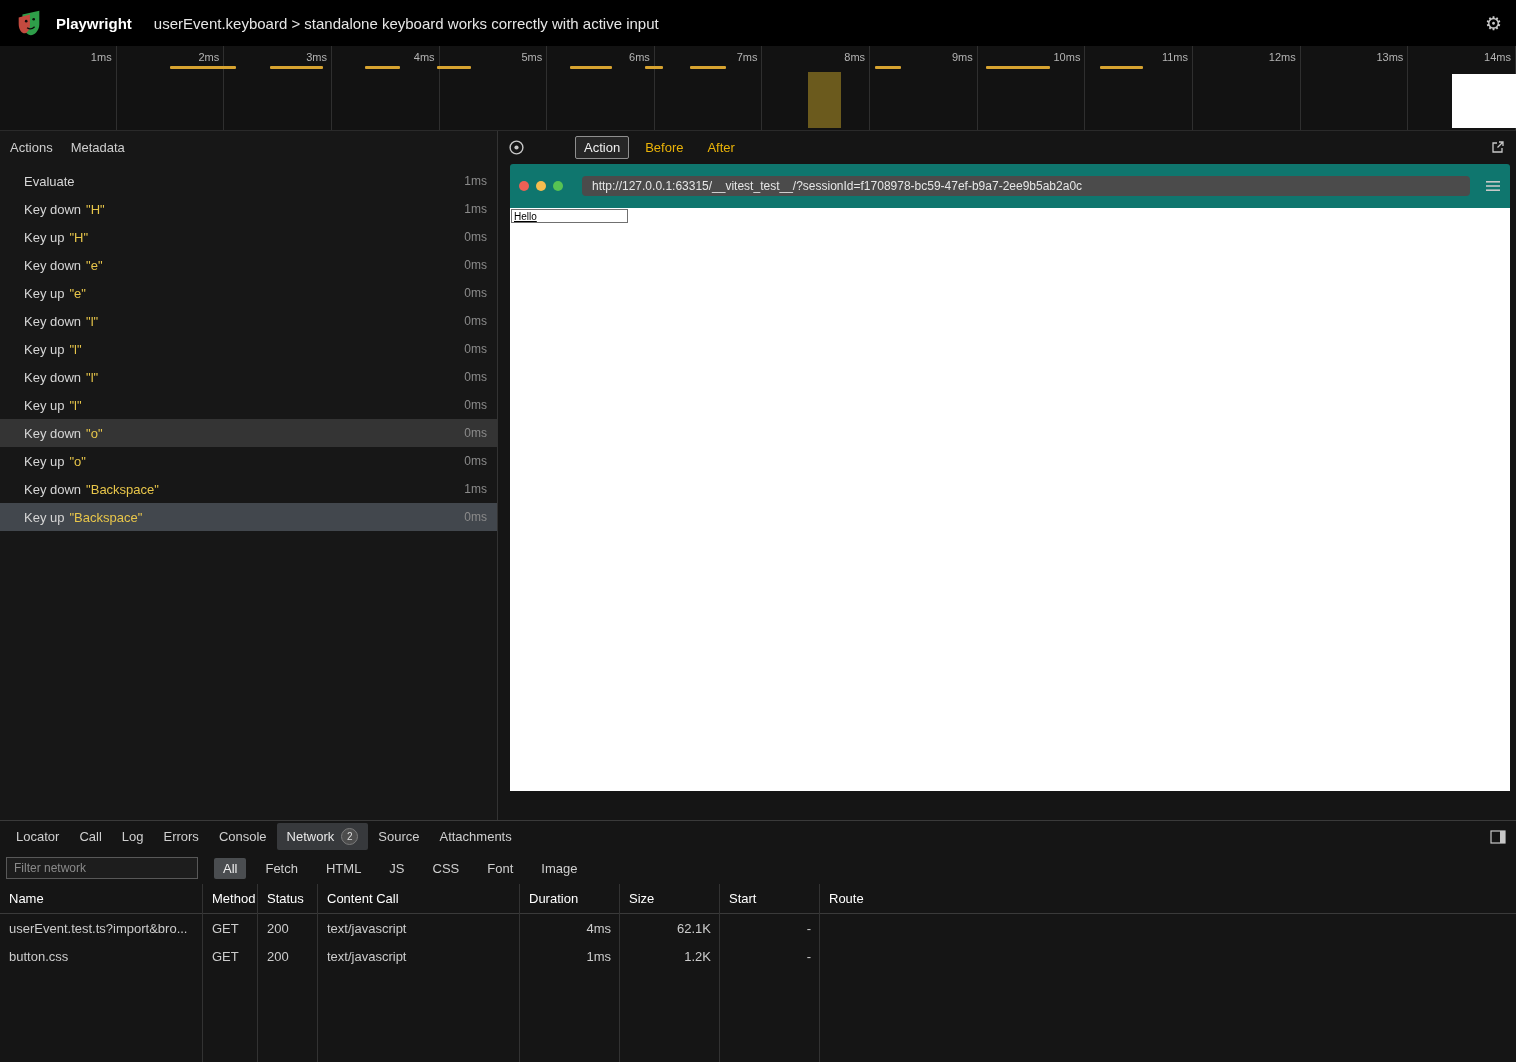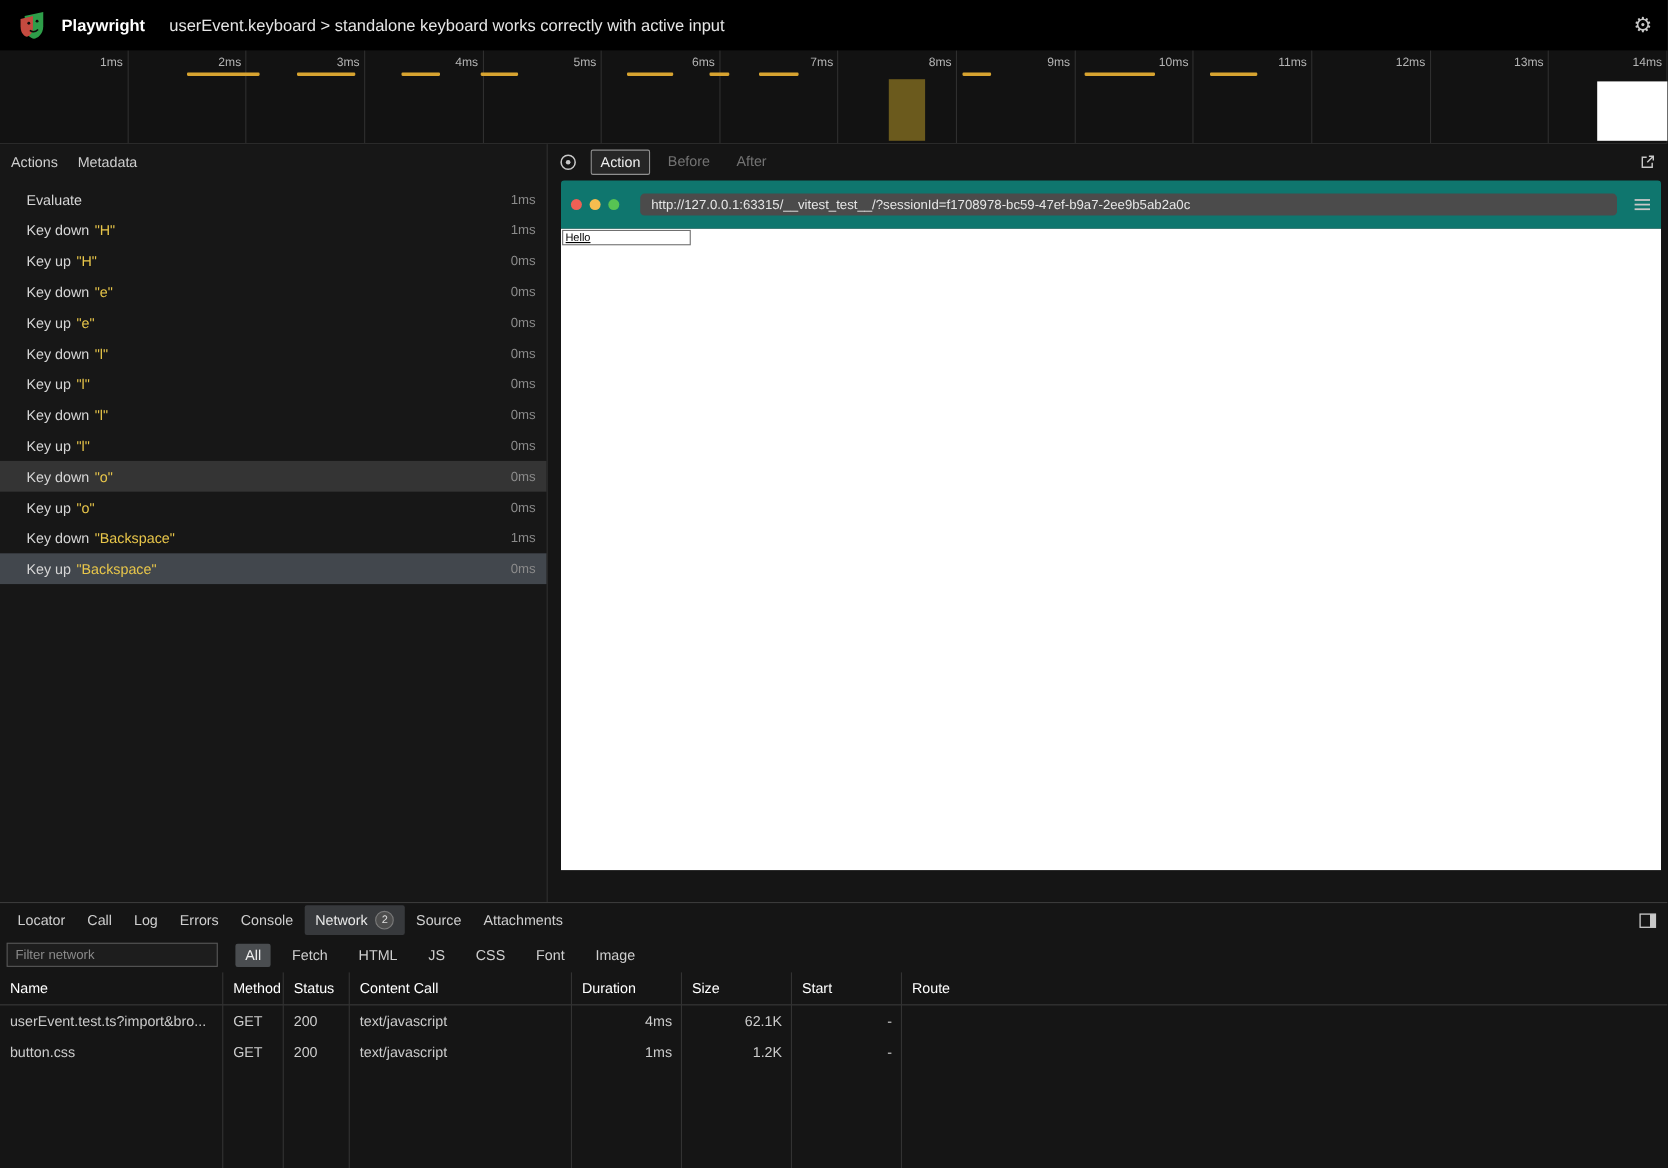--- a/index.html
+++ b/index.html
@@ -33,21 +33,21 @@
   .left-tab { color:#cfcfcf; cursor:pointer; padding:3px 2px; }
   .action-list { flex:1; overflow:hidden; padding-top:4px; }
   .action-row { height:28px; display:flex; align-items:center; padding:0 10px 0 24px; font-size:13px; color:#d6d6d6; cursor:pointer; }
   .action-row .key { margin-left:5px; }
   .action-row .dur { margin-left:auto; color:#8b8b8b; font-size:12px; }
   .action-row.hover { background:#343434; }
   .action-row.selected { background:#42474d; }
 
   .right-panel { flex:1; position:relative; background:#151515; }
   .snap-toolbar { height:32px; display:flex; align-items:center; padding:0 10px; gap:12px; font-size:13px; }
-  .snap-tab { color:#737373; padding:3px 8px; cursor:pointer; }
+  .snap-tab { color:#eab308; padding:3px 8px; cursor:pointer; }
   .snap-tab.active { border:1px solid #8f8f8f; background:#262626; color:#efefef; border-radius:2px; }
   .toolbar-spacer { flex:1; }
   .icon-btn { cursor:pointer; display:flex; align-items:center; }
 
   
   .browser { position:absolute; left:12px; right:6px; top:33px; bottom:29px; display:flex; flex-direction:column; }
   .chrome { height:44px; background:#0f766e; display:flex; align-items:center; padding:0 9px; gap:7px; flex:0 0 auto; border-radius:3px 3px 0 0; }
   .dot { width:10px; height:10px; border-radius:50%; flex:0 0 auto; }
   .url-box { flex:1; height:20px; background:#4b4b4b; border-radius:4px; margin:0 8px 0 12px;
     display:flex; align-items:center; padding:0 10px; font-size:12px; color:#e6e6e6; white-space:nowrap; overflow:hidden; }
@@ -237,21 +237,21 @@
     </div>
 
     <div class="right-panel">
       <div class="snap-toolbar">
         <span class="icon-btn">
           <svg width="17" height="17" viewBox="0 0 17 17">
             <circle cx="8.5" cy="8.5" r="6.4" fill="none" stroke="#c8c8c8" stroke-width="1.4"></circle>
             <circle cx="8.5" cy="8.5" r="2.1" fill="#c8c8c8"></circle>
           </svg>
         </span>
-        <span id="snap-tabs" style="display:flex; gap:8px; align-items:flex-start;">
+        <span id="snap-tabs" style="display:flex; gap:8px; align-items:center;margin-left:38px;">
             <span class="snap-tab active">Action</span>
             <span class="snap-tab">Before</span>
             <span class="snap-tab">After</span>
           </span>
         <span class="toolbar-spacer"></span>
         <span class="icon-btn">
           <svg width="16" height="16" viewBox="0 0 16 16">
             <path d="M3 5 h-0 M12 9 v4 H3 V4 h4" fill="none" stroke="#c8c8c8" stroke-width="1.3"></path>
             <path d="M9 3 h4 v4 M13 3 L7.5 8.5" fill="none" stroke="#c8c8c8" stroke-width="1.3"></path>
           </svg>

